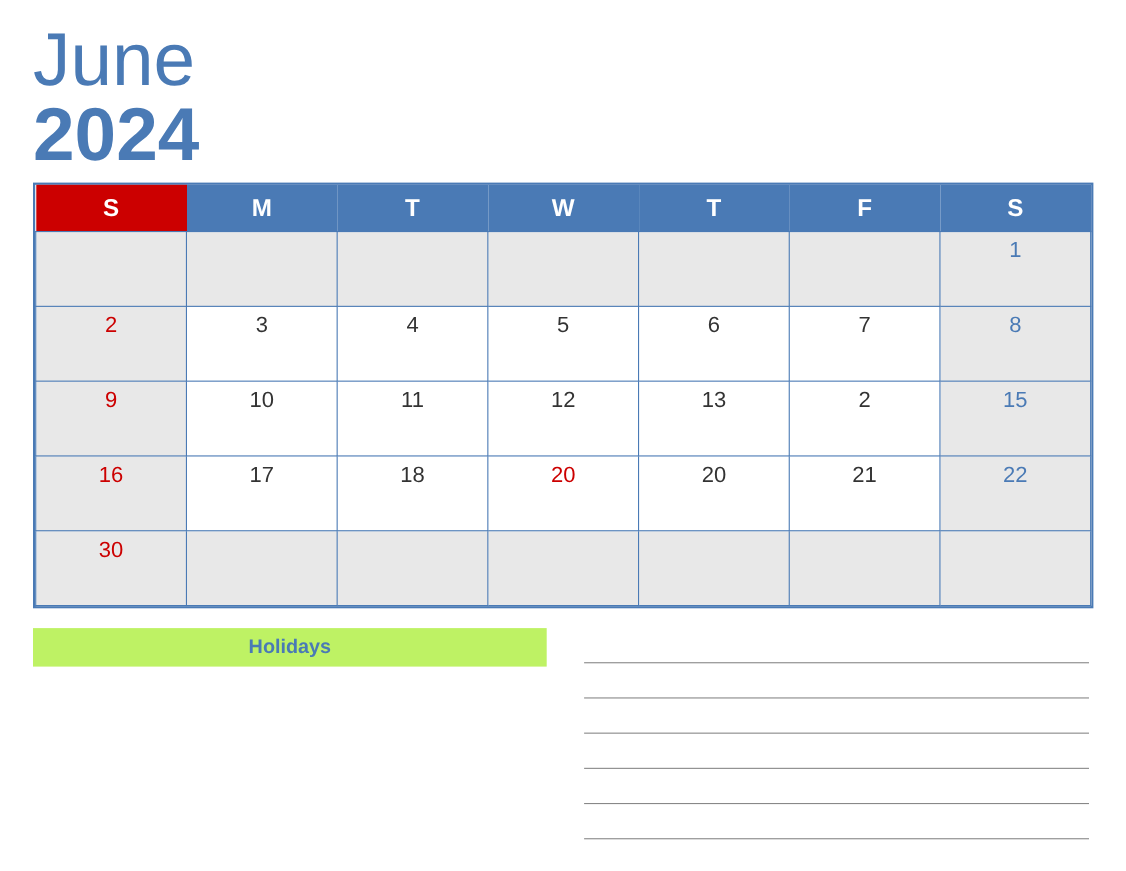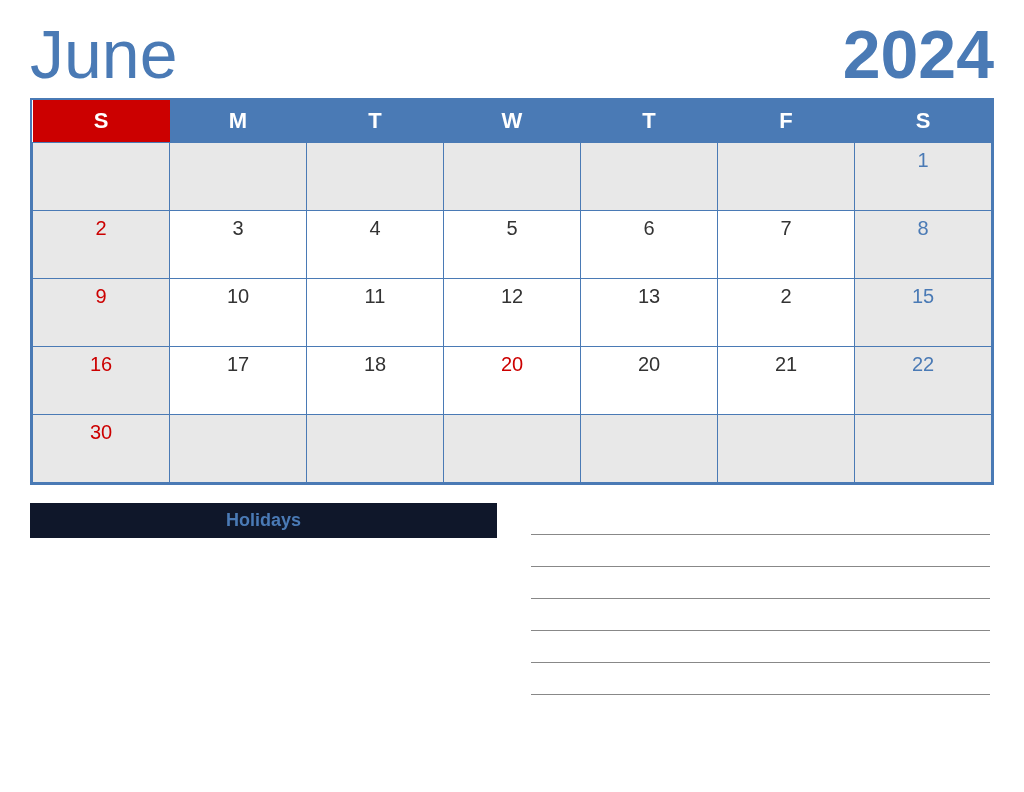--- a/index.html
+++ b/index.html
@@ -18,20 +18,21 @@
       display: flex;
       flex-direction: column;
       padding: 20px 30px 0 30px;
     }
     
     .header {
       display: flex;
       justify-content: space-between;
       align-items: flex-start;
       margin-bottom: 10px;
+      flex-direction: column;
     }
     .month-title {
       font-size: 68px;
       color: #4a7ab5;
       font-weight: 300;
       line-height: 1;
     }
     .year-title {
       font-size: 68px;
       color: #4a7ab5;
@@ -90,21 +91,21 @@
     .bottom-section {
       display: flex;
       gap: 30px;
       flex: 1;
       margin-bottom: 0;
     }
     .holidays-panel, .notes-panel {
       flex: 1;
     }
     .panel-header {
-      background: #0f172a;
+      background: #bef264;
       text-align: center;
       padding: 7px 0;
       font-size: 18px;
       color: #4a7ab5;
       font-weight: bold;
       margin-bottom: 8px;
     }
     .holiday-item {
       display: flex;
       align-items: center;

